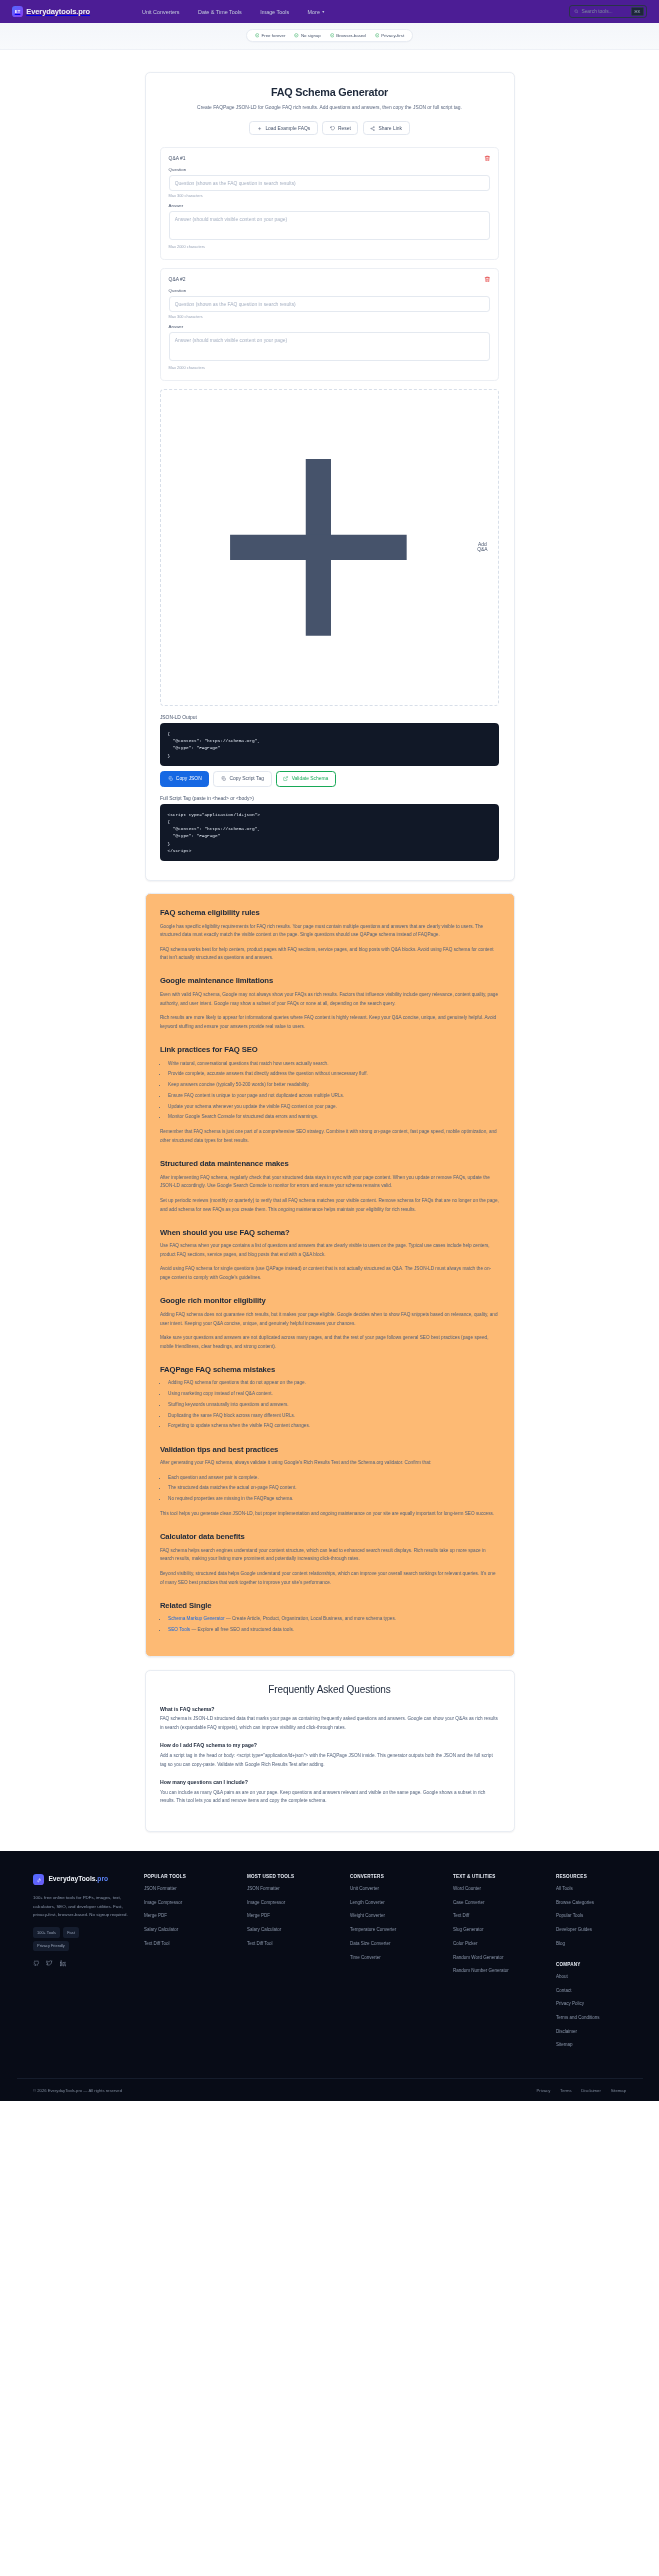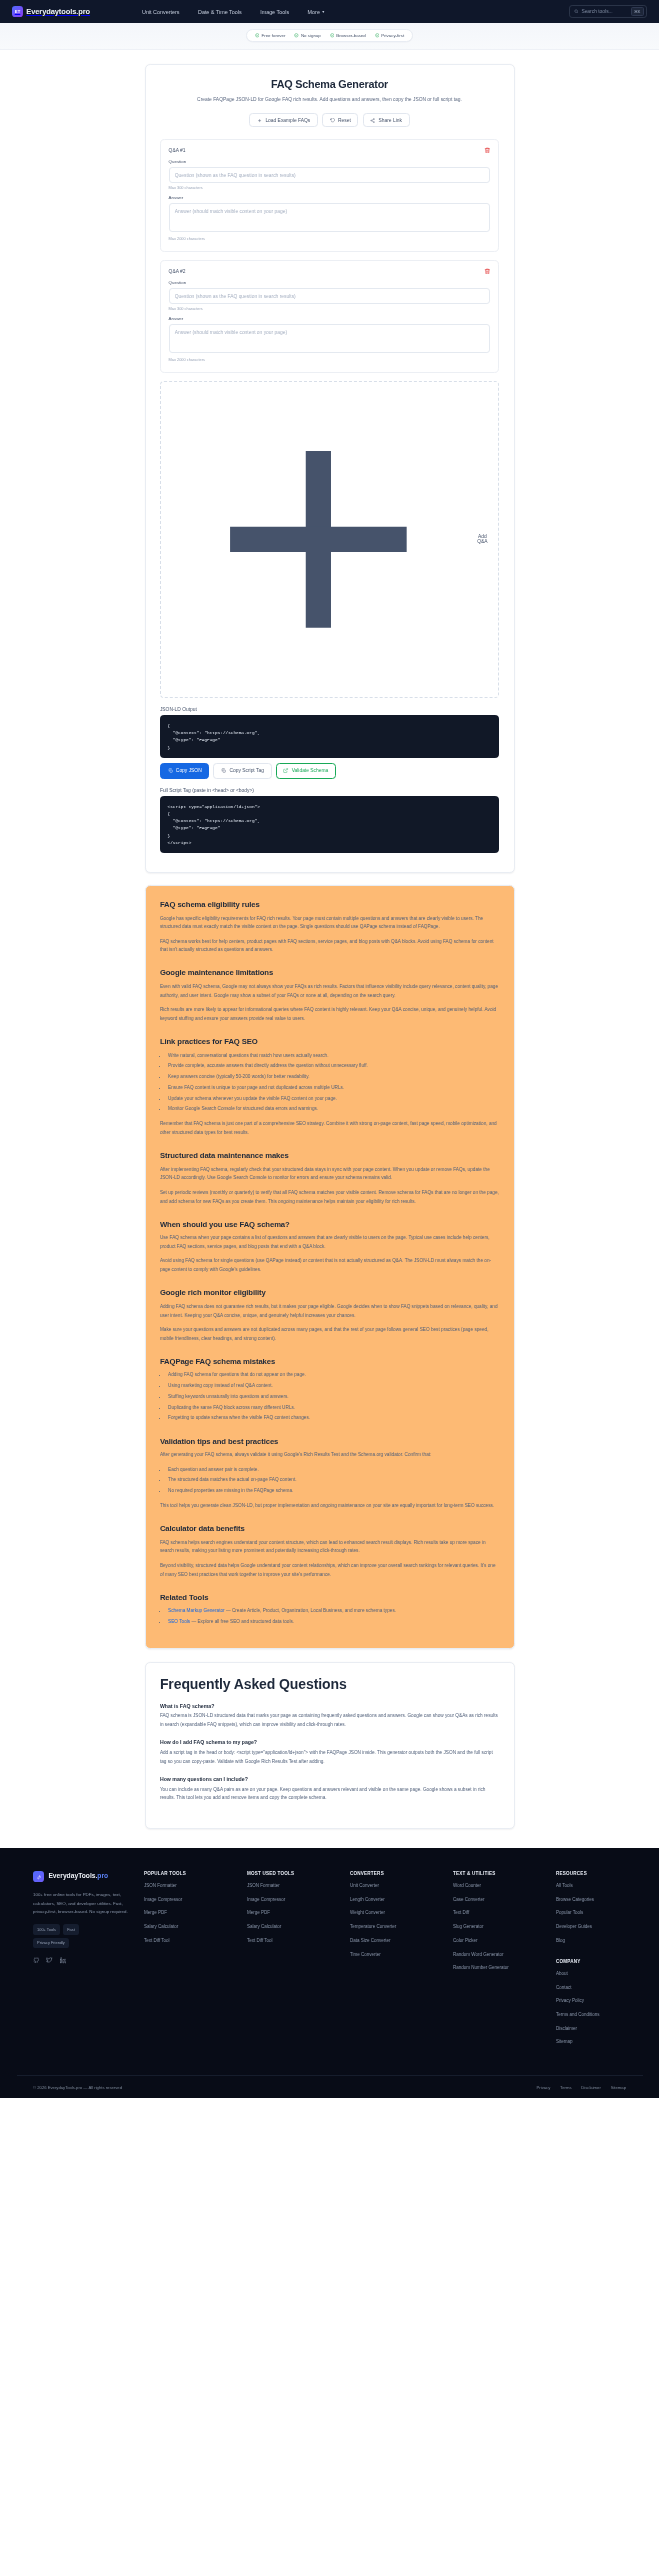--- a/index.html
+++ b/index.html
@@ -8,21 +8,21 @@
     font-family: "Liberation Sans", sans-serif;
     background: #ffffff;
     color: #1e293b;
     -webkit-font-smoothing: antialiased;
   }
   .page { width: 659px; position: relative; }
 
   
   .navbar {
     height: 23px;
-    background: #0f172a;
+    background: #4c1d95;
     display: flex;
     align-items: center;
     padding: 0 12.4px;
     gap: 0;
   }
   .brand { display: flex; align-items: center; gap: 3.6px; }
   .brand-logo {
     width: 10.3px; height: 10.3px; border-radius: 3.1px;
     background: linear-gradient(135deg,#4f6bff 0%, #8b3cf0 100%);
     display: flex; align-items: center; justify-content: center;
@@ -55,21 +55,21 @@
   .trustbar {
     background: #fff; border: 0.5px solid #e8ecf3; border-radius: 515px;
     padding: 3.1px 8.2px; display: flex; gap: 8.8px; align-items: center;
     box-shadow: 0 0.5px 1px rgba(15,23,42,.04);
   }
   .trust-item { display: flex; align-items: center; gap: 2.1px; font-size: 4.4px; color: #46536b; }
   .trust-check { width: 4.6px; height: 4.6px; color: #16a34a; flex: none; }
 
   
   .main { background: #ffffff; padding: 14.4px 0 0; }
-  .container { width: 370px; margin: 0 auto; }
+  .container { width: 370px; margin: 8px auto; }
 
   .tool-card {
     background: #fff; border: 0.5px solid #e9edf3; border-radius: 5.2px;
     padding: 13.4px 14.4px 13.4px; box-shadow: 0 0.5px 1.5px rgba(15,23,42,.05);
   }
   h1.tool-title {
     font-size: 10.8px; font-weight: bold; text-align: center; color: #1e293b;
     letter-spacing: -0.2px; margin-bottom: 5.2px;
   }
   .tool-desc {
@@ -159,21 +159,21 @@
   .rel-list li { color: #51607a; }
   .rel-list a { color: #1668e3; text-decoration: none; }
 
   
   .faq-card {
     background: #fff; border: 0.5px solid #e9edf3; border-radius: 5.2px;
     padding: 13.4px 14.4px 15.5px; margin-top: 12.4px; margin-bottom: 18.5px;
     box-shadow: 0 0.5px 1.5px rgba(15,23,42,.05);
   }
   .faq-title {
-    font-size: 14px; font-weight: bold; color: #1e293b; text-align: left;
+    font-size: 10px; font-weight: normal; color: #1e293b; text-align: center;
     letter-spacing: -0.1px; margin-bottom: 10.3px;
   }
   .faq-q { font-size: 5.2px; font-weight: bold; color: #1e293b; margin-bottom: 3.6px; }
   .faq-a { font-size: 4.7px; color: #51607a; line-height: 1.85; margin-bottom: 9.8px; }
 
   
   .footer { background: #080c17; padding: 23px 0 0; }
   .footer-inner { width: 626px; margin: 0 auto; display: flex; gap: 0; padding: 0 16.5px; }
   .f-brandcol { width: 111px; flex: none; padding-right: 13.4px; }
   .f-brandtop { display: flex; align-items: flex-start; gap: 4.6px; margin-bottom: 8.8px; }
@@ -436,21 +436,21 @@
           <li>Each question and answer pair is complete.</li>
           <li>The structured data matches the actual on-page FAQ content.</li>
           <li>No required properties are missing in the FAQPage schema.</li>
         </ul>
         <p>This tool helps you generate clean JSON-LD, but proper implementation and ongoing maintenance on your site are equally important for long-term SEO success.</p>
 
         <h2>Calculator data benefits</h2>
         <p>FAQ schema helps search engines understand your content structure, which can lead to enhanced search result displays. Rich results take up more space in search results, making your listing more prominent and potentially increasing click-through rates.</p>
         <p>Beyond visibility, structured data helps Google understand your content relationships, which can improve your overall search rankings for relevant queries. It's one of many SEO best practices that work together to improve your site's performance.</p>
 
-        <h2>Related Tools</h2>
+        <h2>Related Single</h2>
         <ul class="rel-list">
           <li>
             <a href="#">Schema Markup Generator</a><span> — Create Article, Product, Organization, Local Business, and more schema types.</span>
           </li>
           <li>
             <a href="#">SEO Tools</a><span> — Explore all free SEO and structured data tools.</span>
           </li>
         </ul>
       </div>
 

